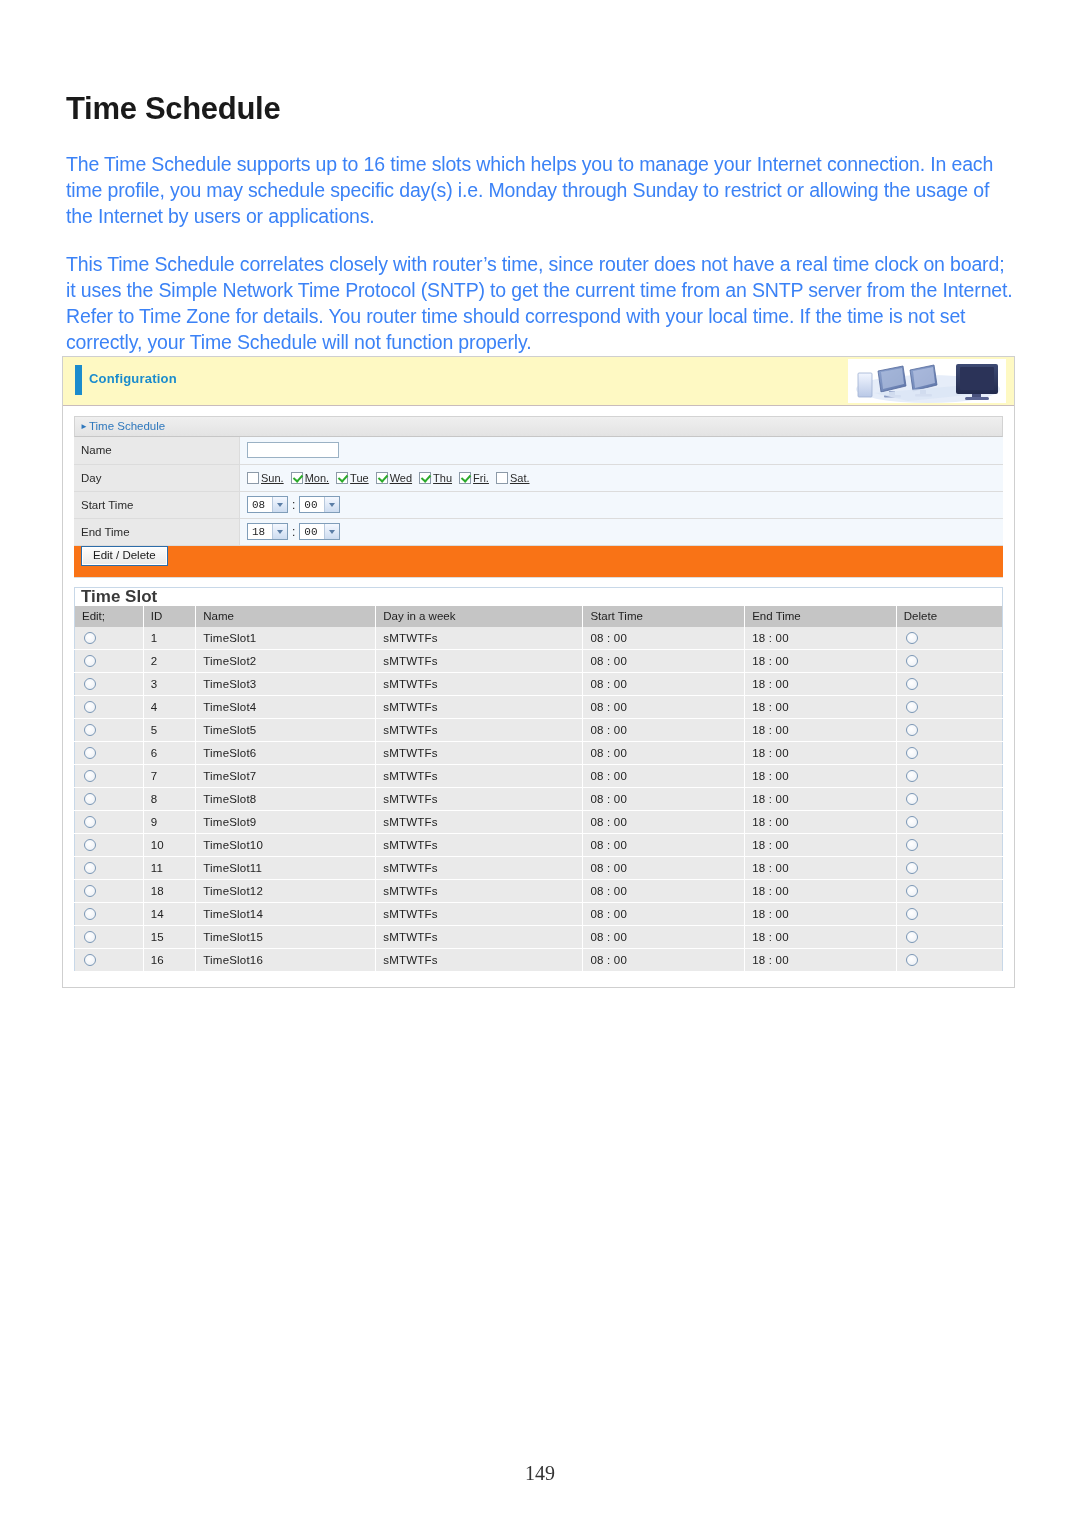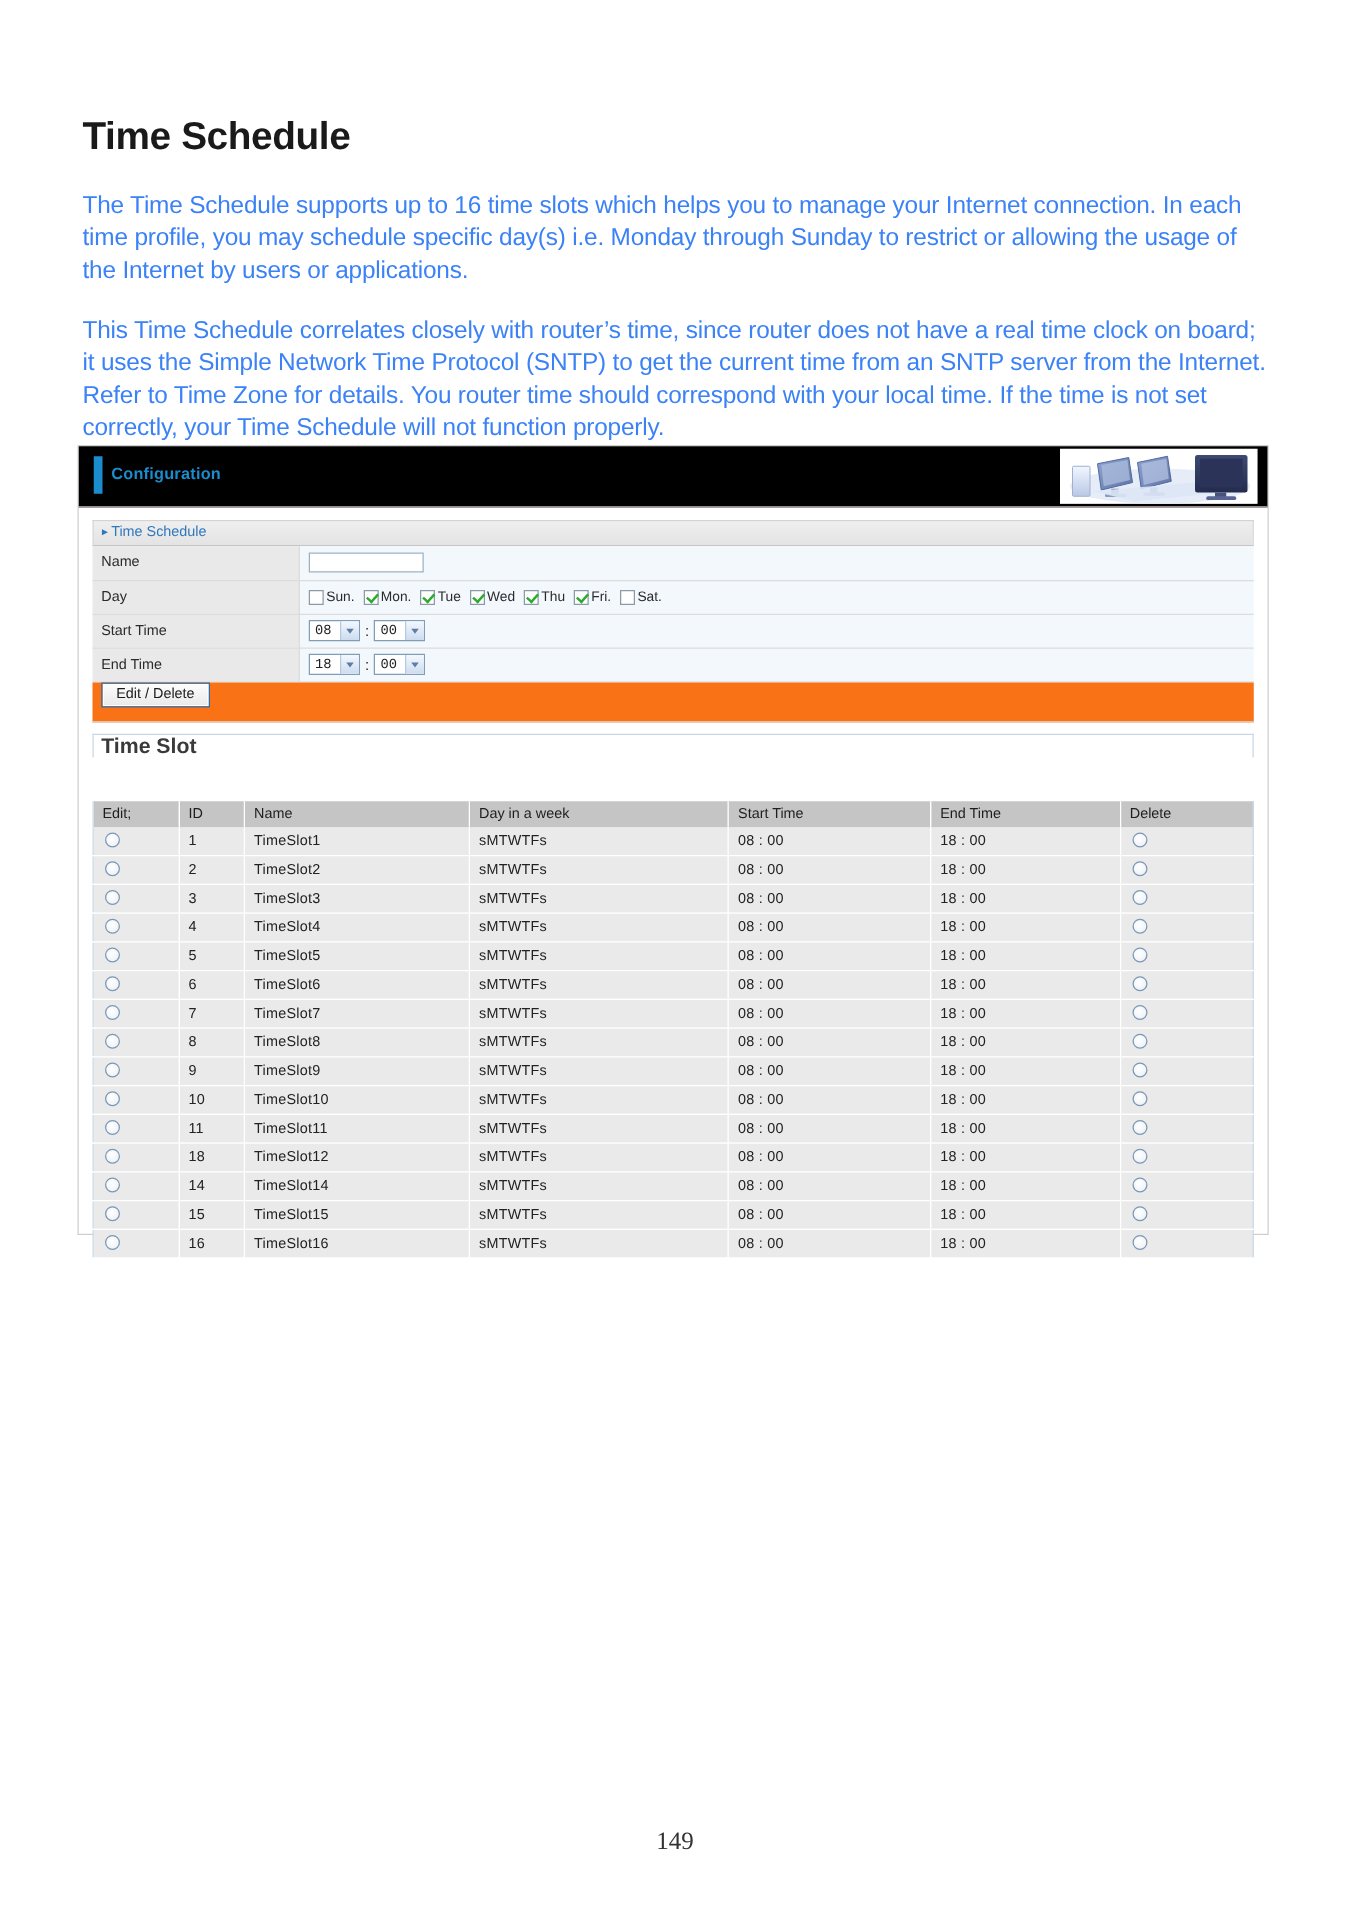--- a/index.html
+++ b/index.html
@@ -66,21 +66,21 @@
     border: 1px solid #cfcfcf;
     box-sizing: border-box;
     font-size: 11px;
   }
 
   
   .ui-header {
     position: relative;
     height: 48px;
     border-bottom: 1px solid #c9bcbc;
-    background: #000000;
+    background: #fef9c3;
     overflow: hidden;
   }
   .ui-header-accent {
     position: absolute;
     left: 12px;
     top: 8px;
     width: 7px;
     height: 30px;
     background: #1b8ccd;
   }
@@ -157,21 +157,21 @@
     width: 92px;
     height: 16px;
     border: 1px solid #9ab1c4;
     background: #ffffff;
     display: inline-block;
     vertical-align: middle;
     box-sizing: border-box;
   }
 
   
-  .daylist { display: flex; align-items: center; gap: 4px; }
+  .daylist { display: flex; align-items: center; gap: 4px; text-decoration: underline; }
   .daybox { display: inline-flex; align-items: center; gap: 2px; margin-right: 3px; }
   .cbx {
     width: 12px; height: 12px;
     border: 1px solid #8c9aa8;
     background: #ffffff;
     display: inline-block;
     position: relative;
     box-sizing: border-box;
   }
   .cbx.on::after {
@@ -253,21 +253,20 @@
     border-right: 1px solid #c8d8e8;
     border-top: 1px solid #c8d8e8;
   }
   .slot-table {
     border-collapse: collapse;
     width: 100%;
     table-layout: fixed;
     border-left: 1px solid #c8d8e8;
     border-right: 1px solid #c8d8e8;
     border-bottom: 1px solid #c8d8e8;
-    margin-top: 35px;
   }
   .slot-table th {
     background: #c5c5c5;
     font-size: 11.5px;
     font-weight: normal;
     color: #1e1e1e;
     text-align: left;
     padding: 2px 0 3px 7px;
     border-right: 1px solid #ffffff;
     height: 16px;

